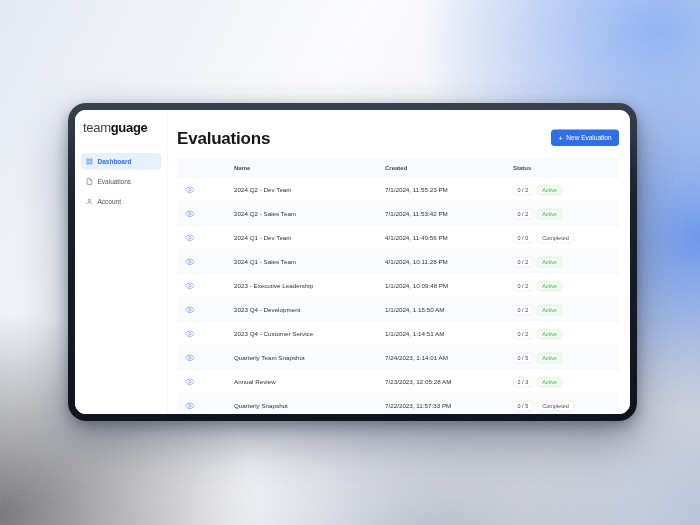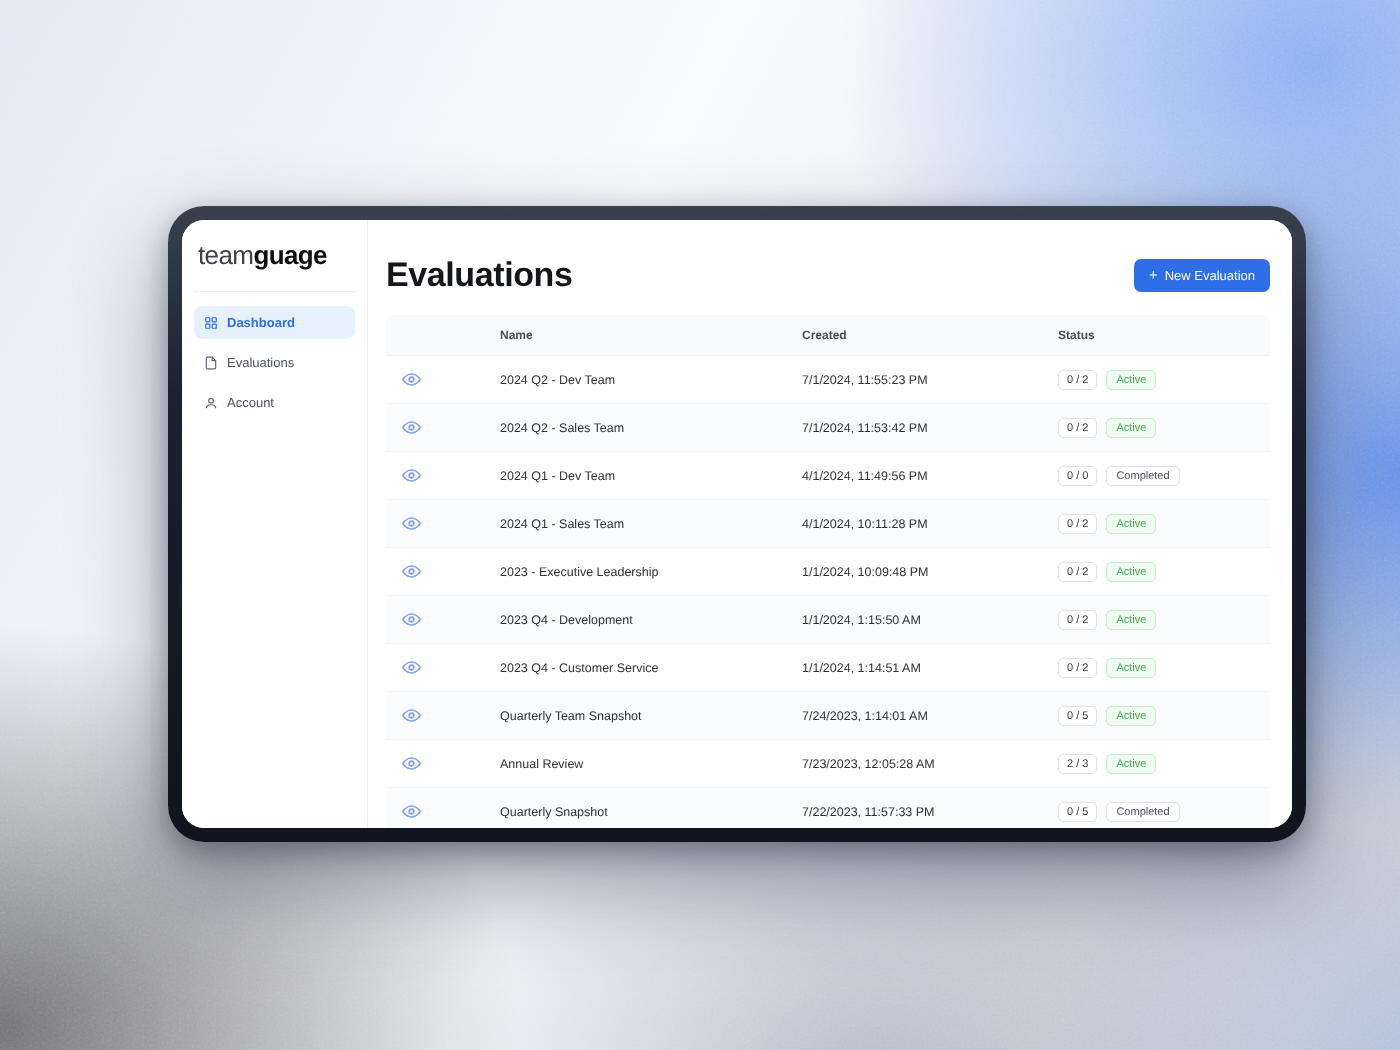--- a/index.html
+++ b/index.html
@@ -18,21 +18,20 @@
       linear-gradient(118deg, #e2e8f3 0%, #fafbfd 38%, #eceef3 62%, #c6c9d1 100%);
   }
   .noise { position:absolute; inset:0; width:100%; height:100%; opacity:.5; mix-blend-mode:soft-light; pointer-events:none; }
 
   
   .frame {
     position:absolute; left:68px; top:103px; width:569px; height:318px;
     border-radius:18px; padding:7px;
     background:linear-gradient(180deg,#39414f 0%, #1b212d 30%, #0f141e 100%);
     box-shadow:0 22px 48px rgba(25,35,65,.42), 0 5px 14px rgba(15,20,35,.35);
-    margin-left:16px;
   }
   .screen { width:100%; height:100%; background:#fff; border-radius:11px; overflow:hidden; position:relative; }
   .scale  { position:absolute; left:0; top:0; width:1110px; height:608px; transform:scale(.5); transform-origin:0 0; display:flex; background:#fff; }
 
   
   .sidebar { width:186px; flex-shrink:0; border-right:1px solid #eef0f4; padding:20px 12px 0; }
   .logo { font-size:26px; letter-spacing:-.6px; padding:0 4px 20px; border-bottom:1px solid #eef0f4; white-space:nowrap; }
   .logo .lt { color:#3d4149; font-weight:400; }
   .logo .lg { color:#0b0d11; font-weight:700; }
   .nav { margin-top:14px; display:flex; flex-direction:column; gap:7px; }

